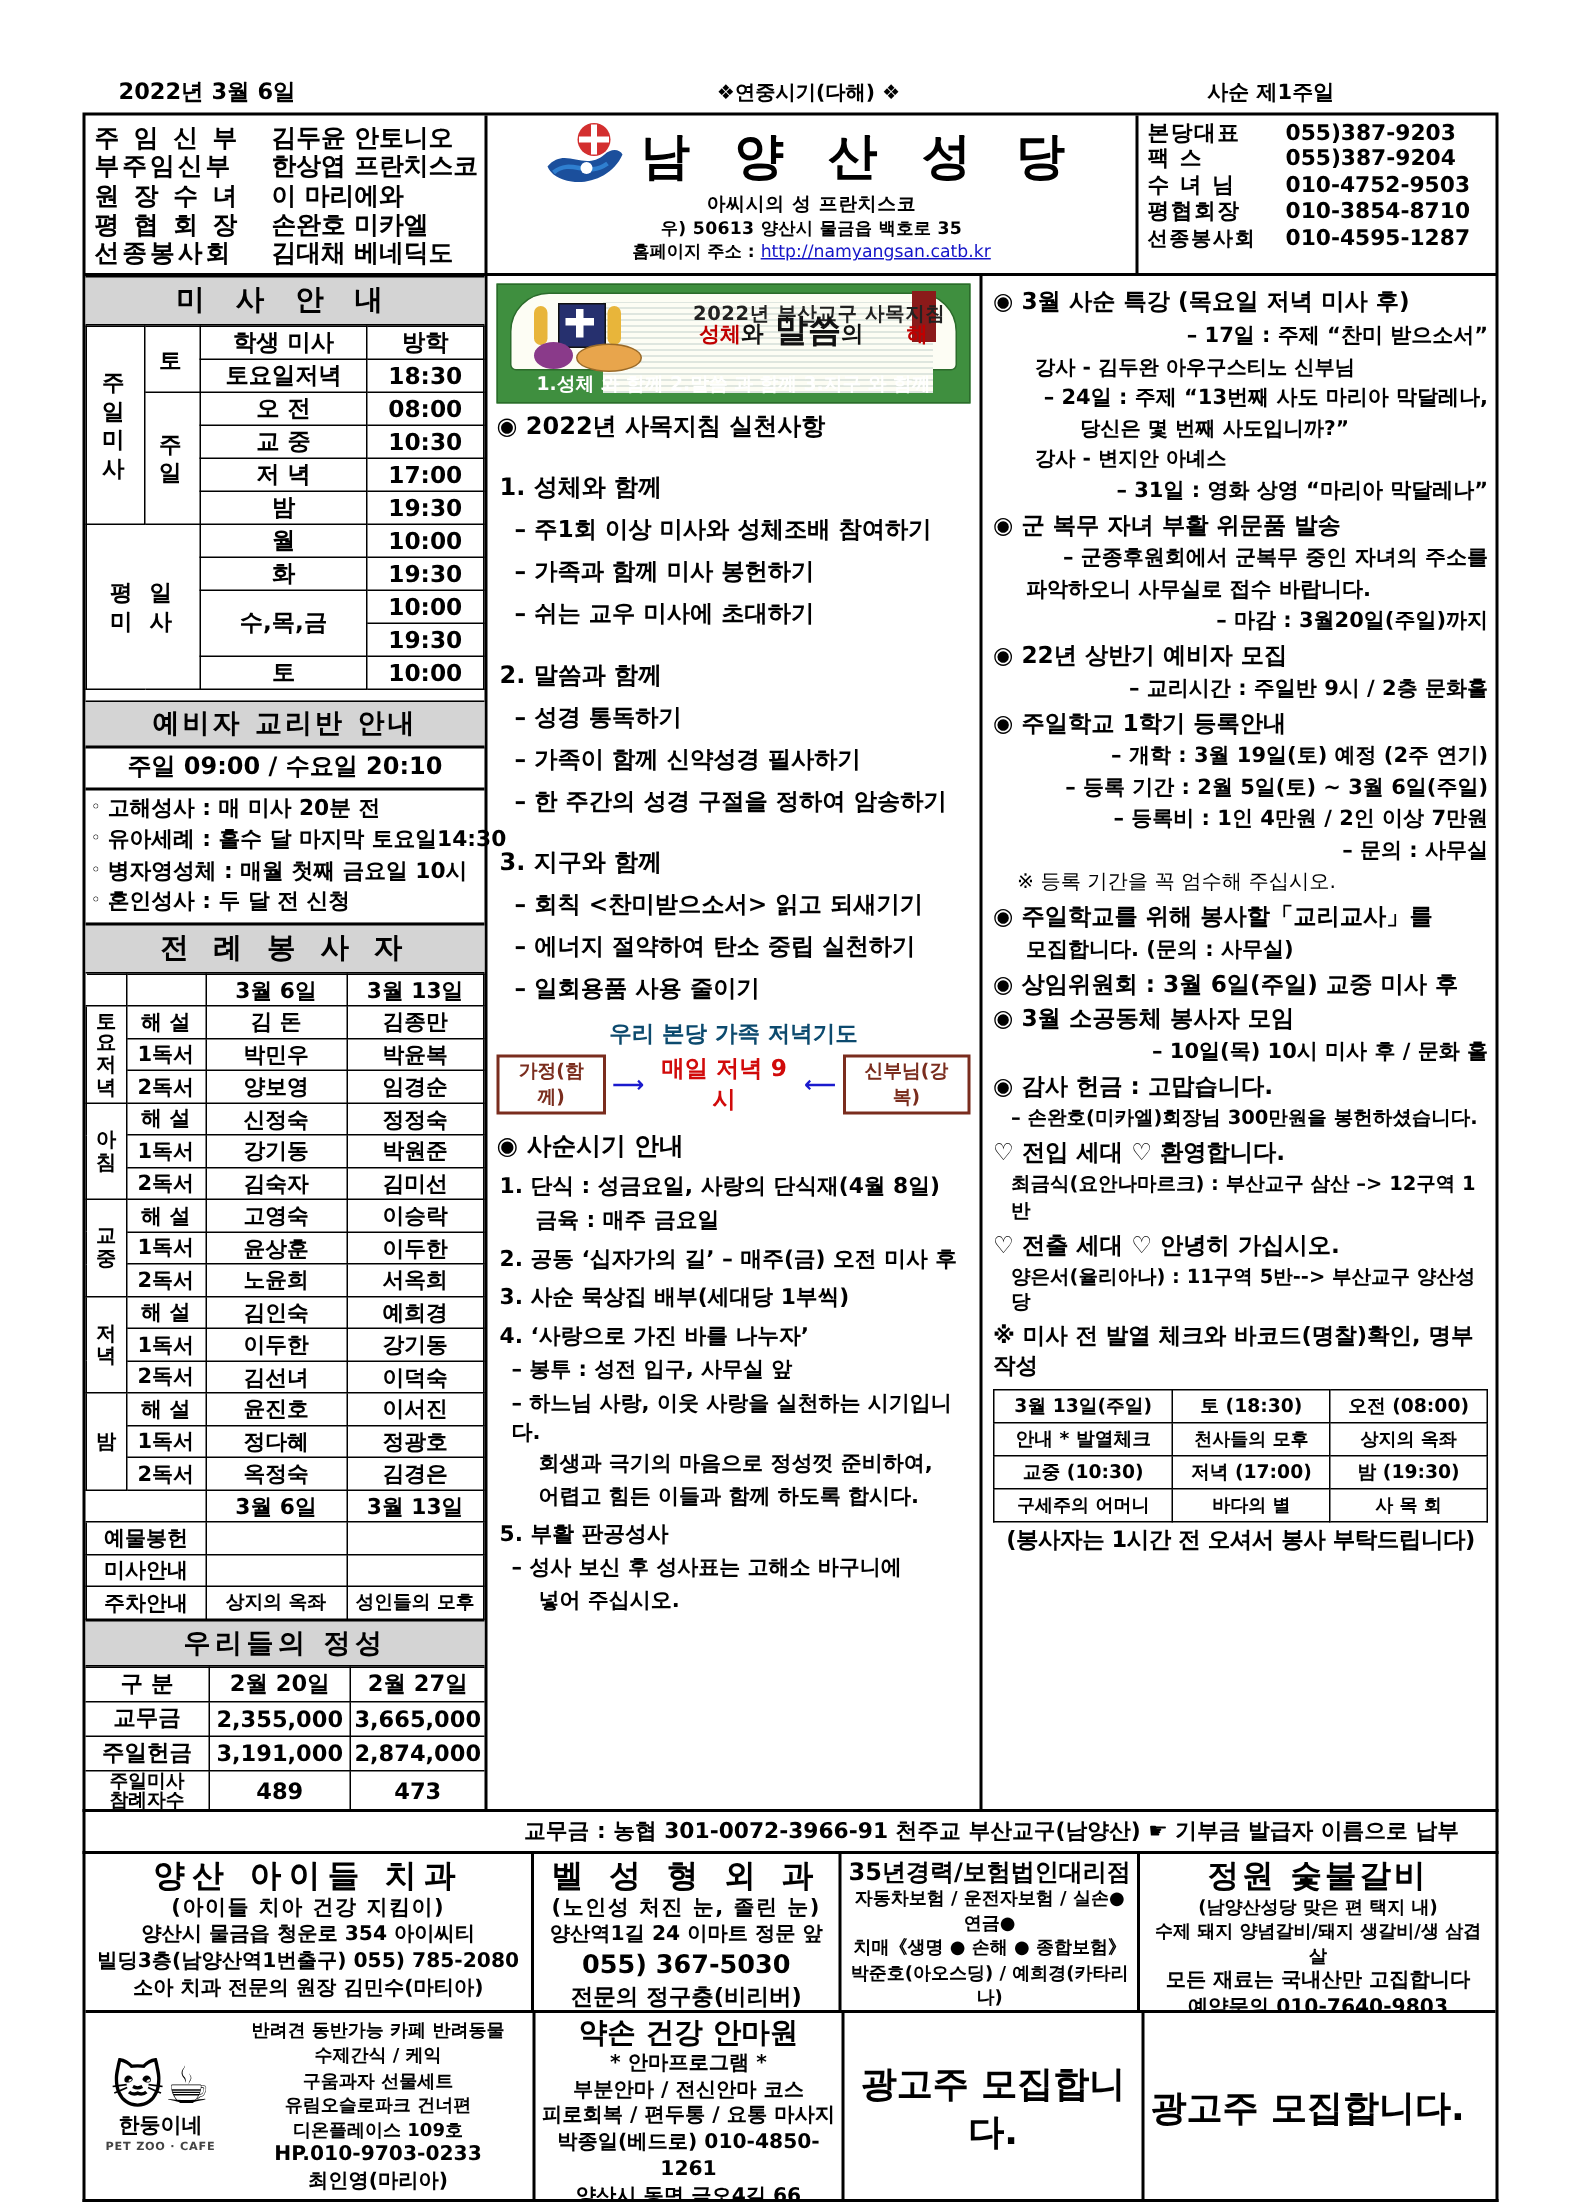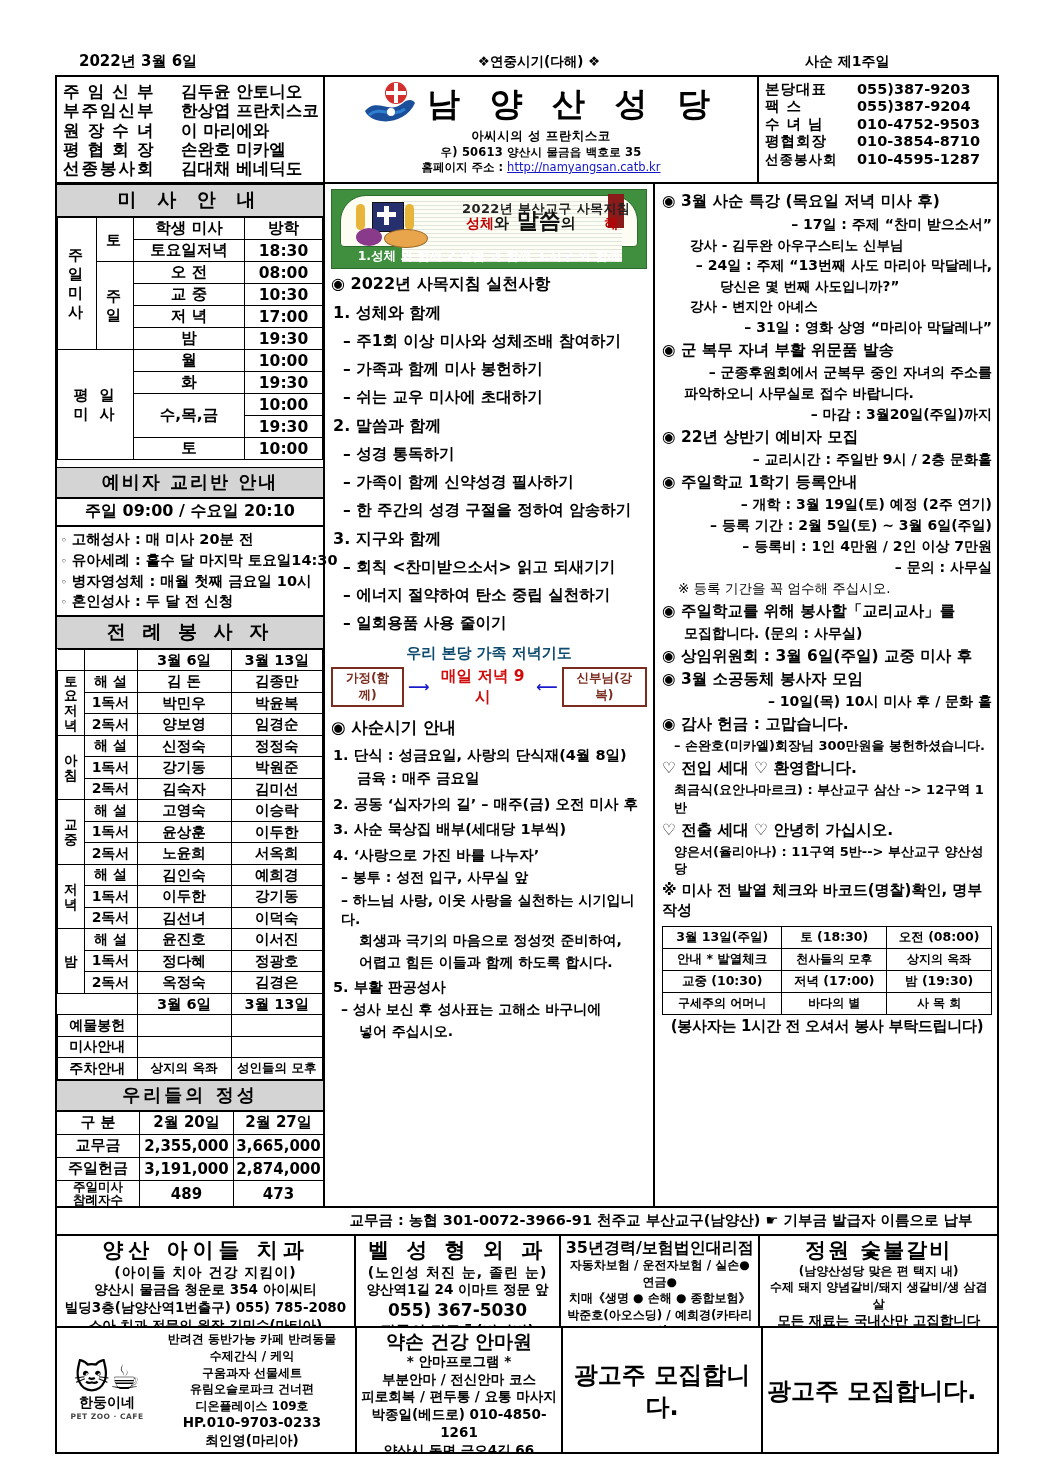--- a/index.html
+++ b/index.html
@@ -23,21 +23,21 @@
   .topstrip .l{width:33%;padding-left:24px;}
   .topstrip .c{width:34%;text-align:center;font-size:13.5px;}
   .topstrip .r{width:33%;text-align:center;font-size:14px;}
 
   
   .mast{display:flex;border:2px solid #000;box-sizing:border-box;}
   .mast-l{width:268px;border-right:2px solid #000;padding:5px 4px 4px 6px;box-sizing:border-box;}
   .mast-c{flex:1;border-right:2px solid #000;box-sizing:border-box;text-align:center;padding:4px 2px 3px 2px;}
   .mast-r{width:238px;padding:4px 4px 3px 6px;box-sizing:border-box;}
   .staff-line{display:flex;font-size:16.5px;font-weight:bold;line-height:1.17;white-space:nowrap;}
-  .staff-role{width:118px;letter-spacing:2px;font-family:Liberation Serif, serif;}
+  .staff-role{width:118px;letter-spacing:2px;}
   .staff-name{flex:1;}
   .logo-row{display:flex;align-items:center;justify-content:center;gap:10px;}
   .logo-mark{width:54px;height:44px;position:relative;flex:none;}
   .church-name{font-size:33px;font-weight:bold;letter-spacing:9px;line-height:1;}
   .mast-sub1{font-size:12.5px;font-weight:bold;margin-top:3px;letter-spacing:0.5px;}
   .mast-sub2{font-size:11.5px;font-weight:bold;letter-spacing:0.2px;}
   .mast-sub3{font-size:11.5px;font-weight:bold;}
   .mast-sub3 .url{color:#1414c8;text-decoration:underline;font-weight:normal;}
   .tel-line{display:flex;font-size:14.5px;font-weight:bold;line-height:1.2;white-space:nowrap;}
   .tel-k{width:92px;letter-spacing:1px;}
@@ -86,21 +86,21 @@
   .bn-cross2{position:absolute;left:45px;top:22px;width:19px;height:5px;background:#fff;}
   .bn-wheatL{position:absolute;left:24px;top:14px;width:9px;height:26px;background:#e8b53a;border-radius:5px;}
   .bn-wheatR{position:absolute;left:73px;top:14px;width:9px;height:26px;background:#e8b53a;border-radius:5px;}
   .bn-bread{position:absolute;left:52px;top:39px;width:42px;height:17px;background:#e8a54c;border-radius:50%;border:1px solid #9a6a28;}
   .bn-grape{position:absolute;left:24px;top:38px;width:26px;height:18px;background:#8a3a8a;border-radius:50%;}
   .bn-ribbon{position:absolute;right:22px;top:4px;width:16px;height:34px;background:#8b1a1a;}
   .bn-bottom{position:absolute;left:0;right:0;bottom:3px;text-align:center;font-size:12.5px;
              font-weight:bold;color:#fff;letter-spacing:0px;white-space:nowrap;}
 
   .mh{font-size:16px;font-weight:bold;margin:5px 0 4px 0;}
-  .mnum{font-size:16px;font-weight:bold;margin:8px 0 4px 2px;}
+  .mnum{font-size:16px;font-weight:bold;margin:20px 0 4px 2px;}
   .mdash{font-size:15.5px;font-weight:bold;margin:7px 0 6px 12px;}
 
   .prayer{border:0;text-align:center;margin:10px 0 4px 0;}
   .prayer-t{font-size:15px;font-weight:bold;color:#0c4a6e;letter-spacing:0px;}
   .prayer-row{display:flex;align-items:center;justify-content:center;gap:4px;margin-top:3px;}
   .pbox{border:2px solid #7a2d1e;color:#7a2d1e;font-size:12.5px;font-weight:bold;padding:1px 4px;}
   .parrow{color:#1a1acd;font-size:15px;font-weight:bold;}
   .pmid{font-size:15.5px;font-weight:bold;color:#d10a0a;}
 
   .lh{font-size:16.5px;font-weight:bold;margin:9px 0 7px 0;}
@@ -124,21 +124,21 @@
 
   
   .bankstrip{border:2px solid #000;border-top:none;box-sizing:border-box;text-align:center;
              font-size:14.5px;font-weight:bold;padding:3px 0 4px 0;display:flex;}
   .bank-pad{width:268px;border-right:0;}
   .bank-txt{flex:1;}
 
   
   .ads{border:2px solid #000;border-top:none;box-sizing:border-box;}
   .adrow{display:flex;}
-  .adrow.r1{height:90px;}
+  .adrow.r1{height:104px;}
   .adrow.r2{height:124px;border-top:2px solid #000;}
   .ad{box-sizing:border-box;border-right:2px solid #000;text-align:center;padding:3px 4px 2px 4px;overflow:hidden;}
   .ad:last-child{border-right:none;}
   .ad-t{font-size:21px;font-weight:bold;letter-spacing:5px;line-height:1.12;}
   .ad-t.sm{font-size:16px;letter-spacing:0px;}
   .ad-s{font-size:14px;font-weight:bold;line-height:1.3;letter-spacing:1px;}
   .ad-l{font-size:13.5px;font-weight:bold;line-height:1.33;}
   .ad-xs{font-size:12px;font-weight:bold;line-height:1.38;}
   .ad-big{font-size:24px;font-weight:bold;}
   .adflex{display:flex;align-items:center;height:100%;}

